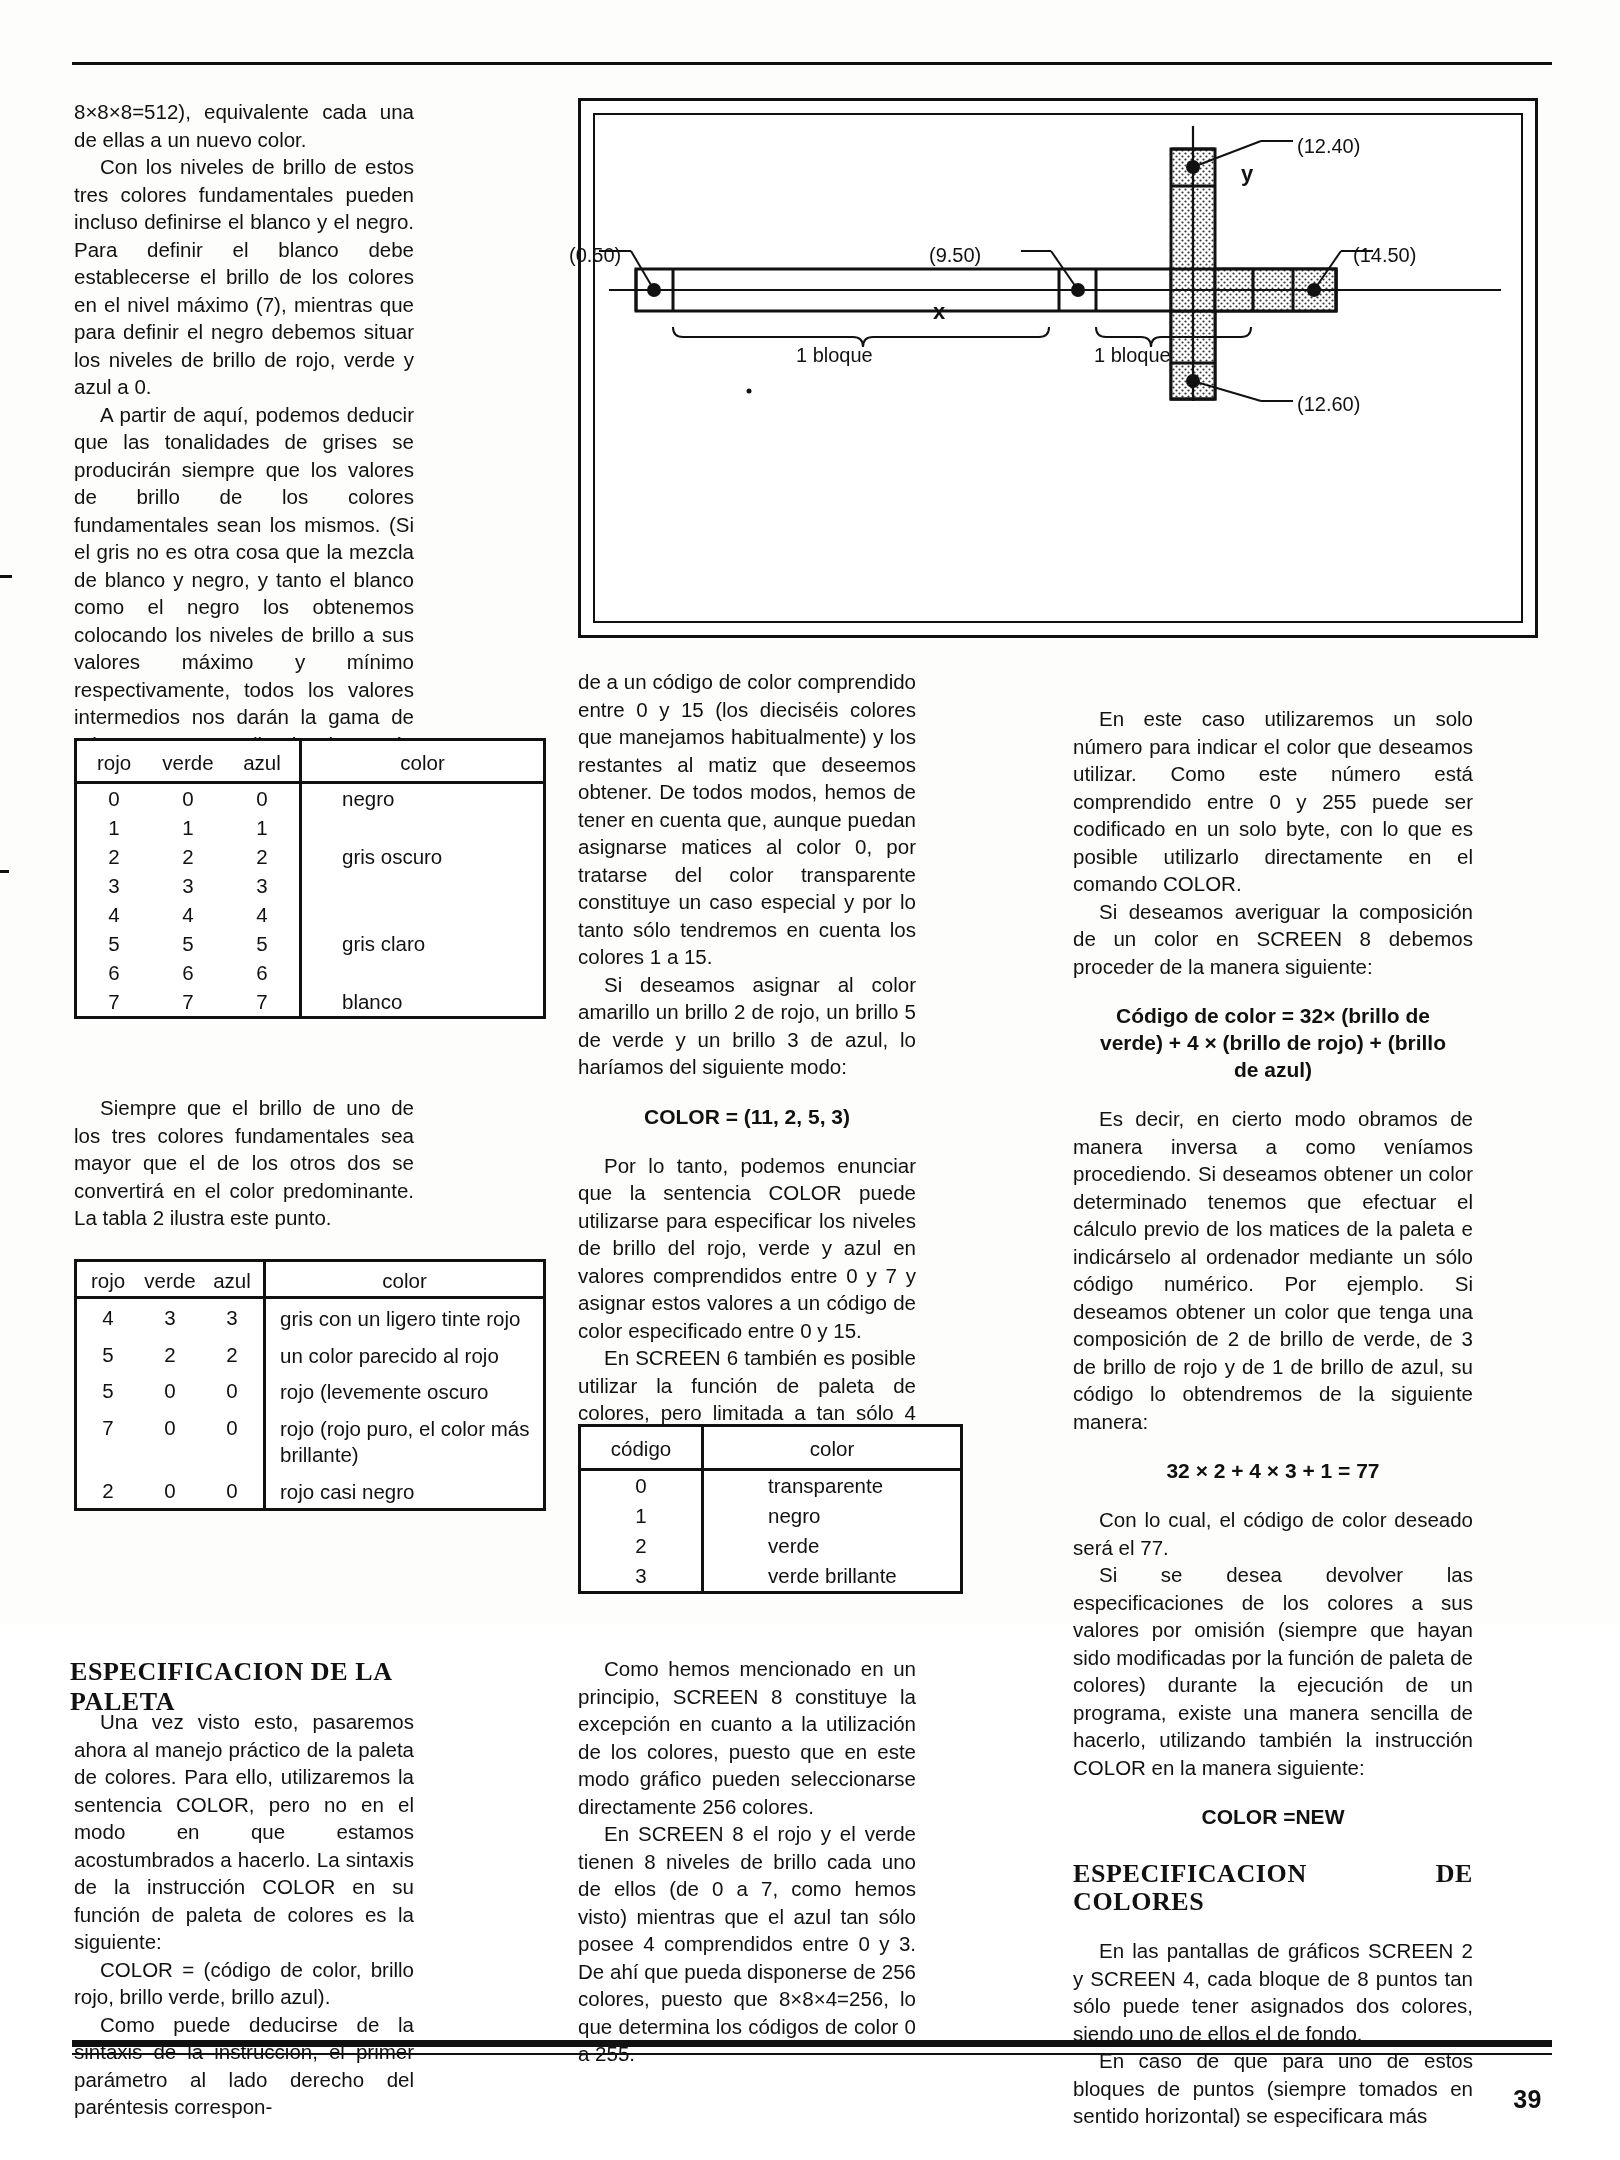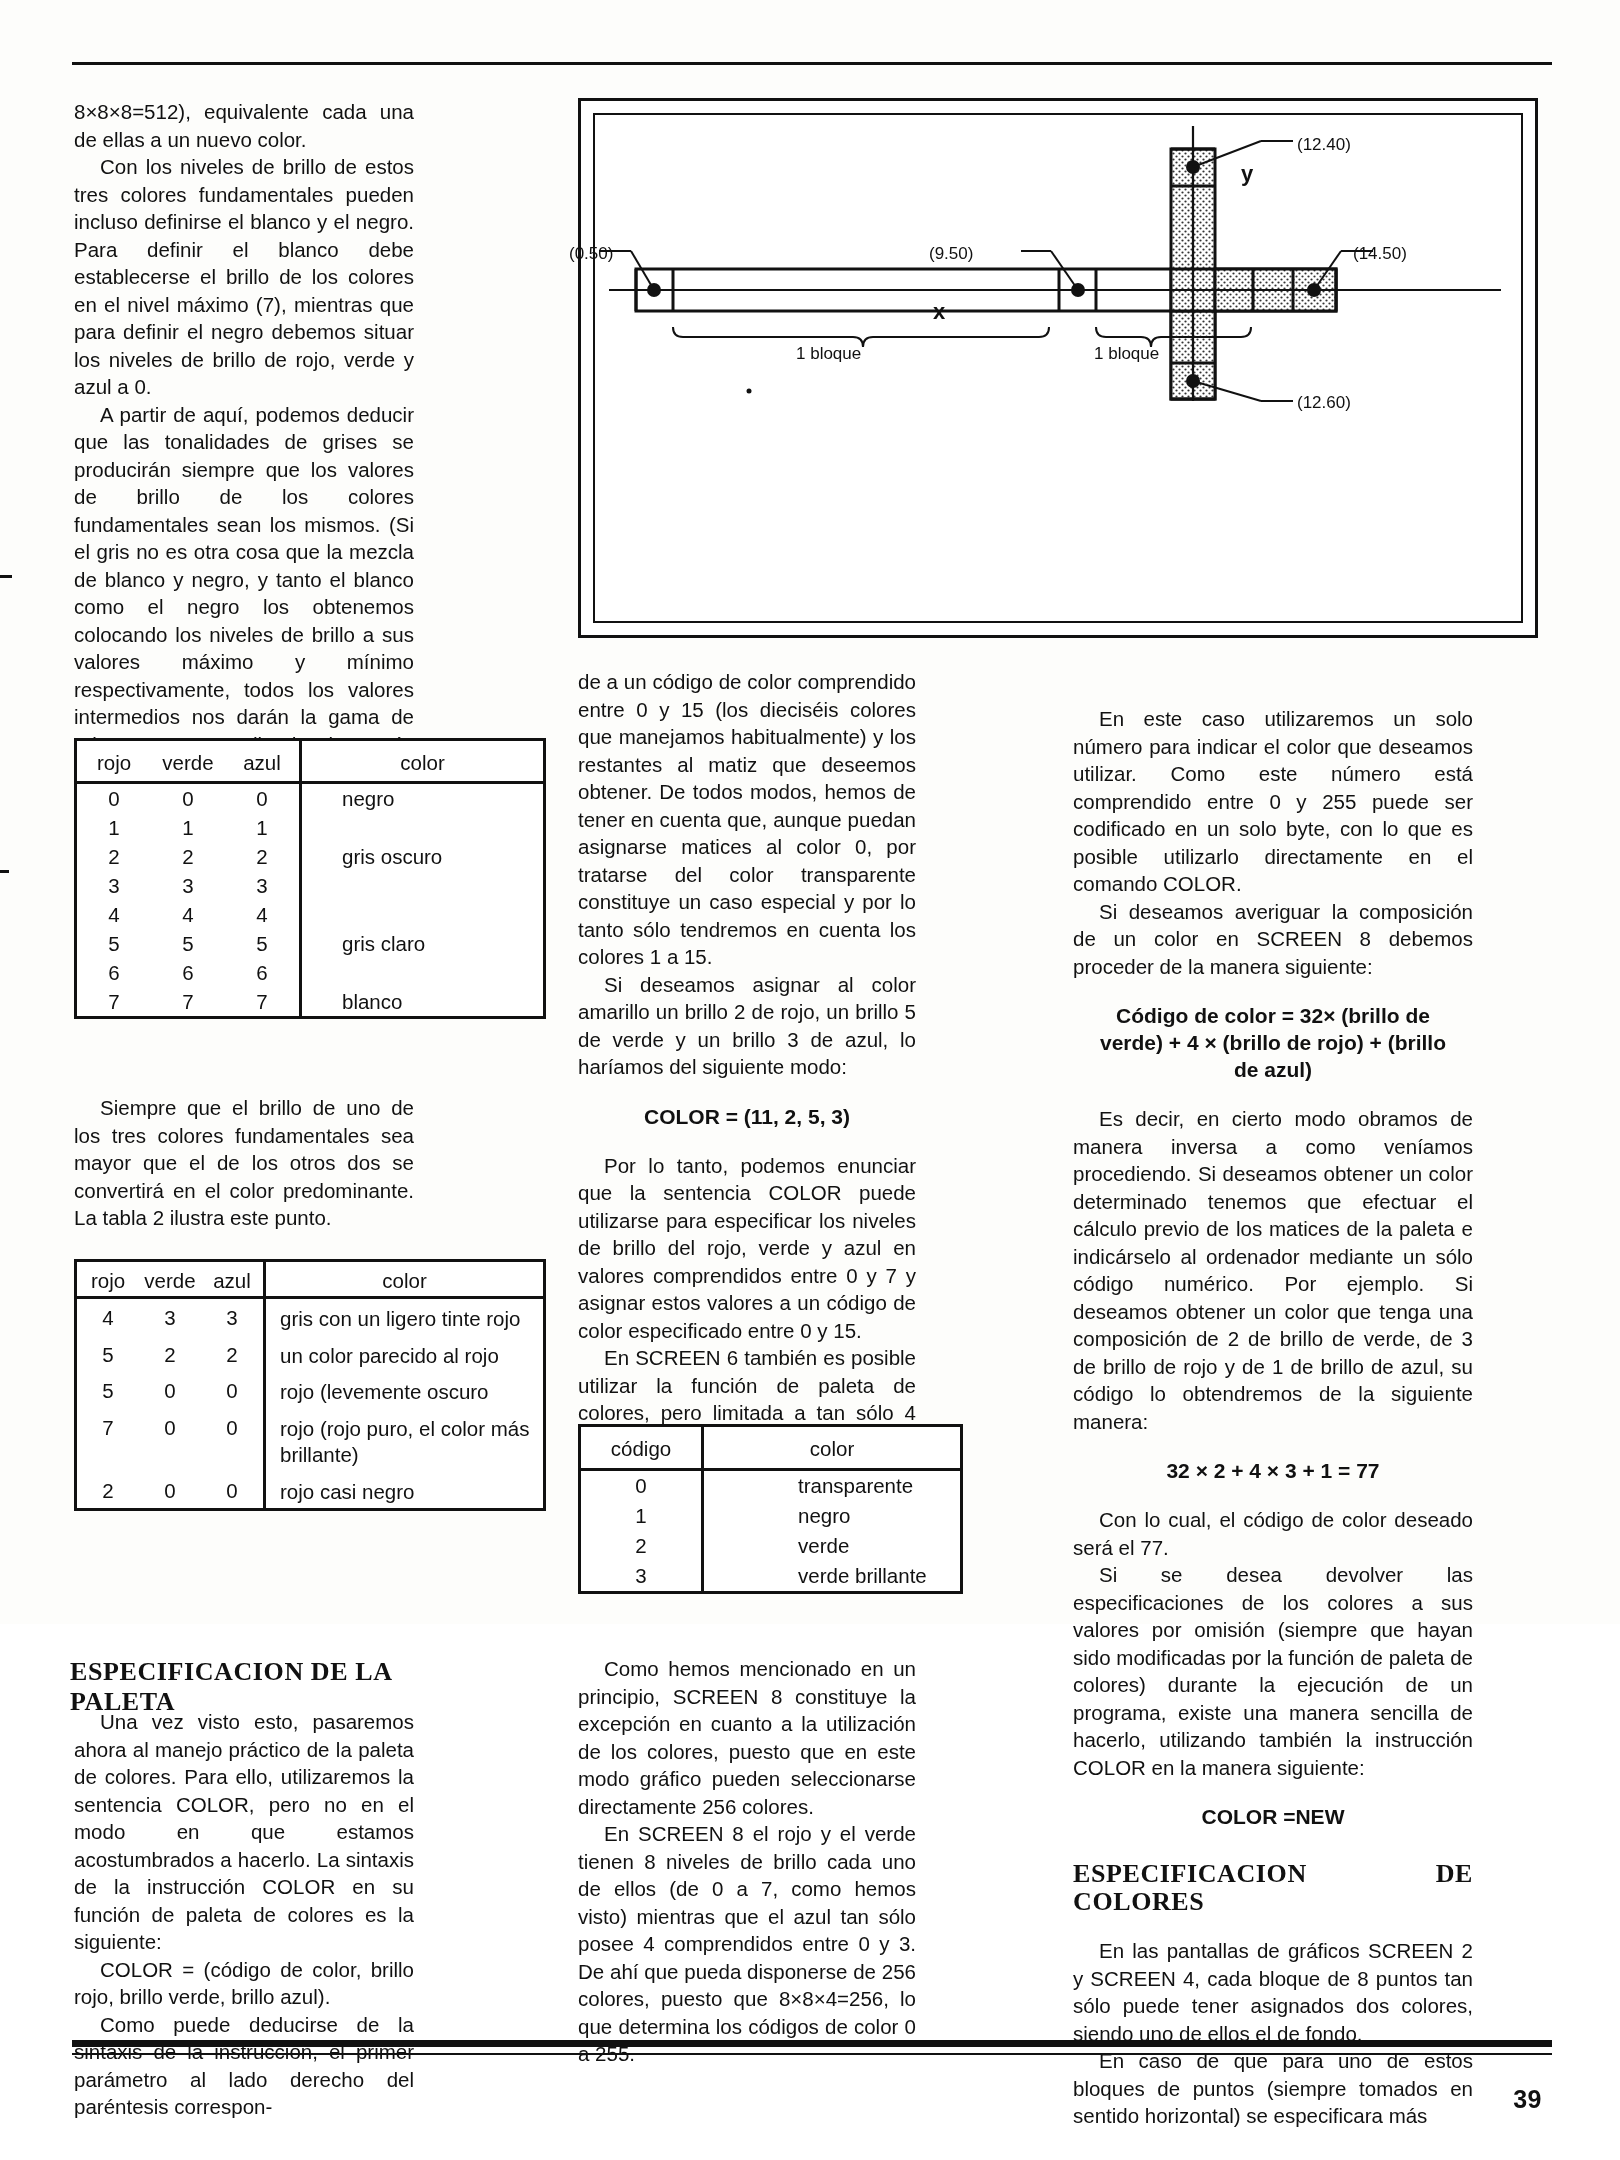--- a/index.html
+++ b/index.html
@@ -121,41 +121,41 @@
   #table1 tbody td { height: 29px; line-height: 29px; }
 
   #table2 { left: 74px; top: 1259px; width: 472px; }
   #table2 .num { width: 62px; }
   #table2 td.c { text-align: left; padding-left: 14px; line-height: 26.5px; }
   #table2 tbody tr td { padding-top: 7px; padding-bottom: 3px; }
 
   #table3 { left: 578px; top: 1424px; width: 385px; }
   #table3 .codecol { width: 120px; }
   #table3 tbody td { height: 30px; line-height: 30px; }
-  #table3 td.c3 { text-align: left; padding-left: 94px; }
+  #table3 td.c3 { text-align: left; padding-left: 64px; }
 
   .section-head {
     font-family: "Liberation Serif", serif;
     font-size: 26px;
     font-weight: bold;
     letter-spacing: 0.6px;
   }
   .eq {
     text-align: center;
     font-weight: bold;
     font-size: 21px;
     line-height: 27px;
   }
   .gap { height: 22px; }
   .gap-l { height: 30px; }
 
   
   .flabel {
     position: absolute;
-    font-size: 17px;
+    font-size: 20px;
     font-family: "Liberation Sans", sans-serif;
   }
 </style>
 </head>
 <body>
 
 <div class="page">
 
   <div class="rule-top"></div>
   <div class="stray1"></div>

